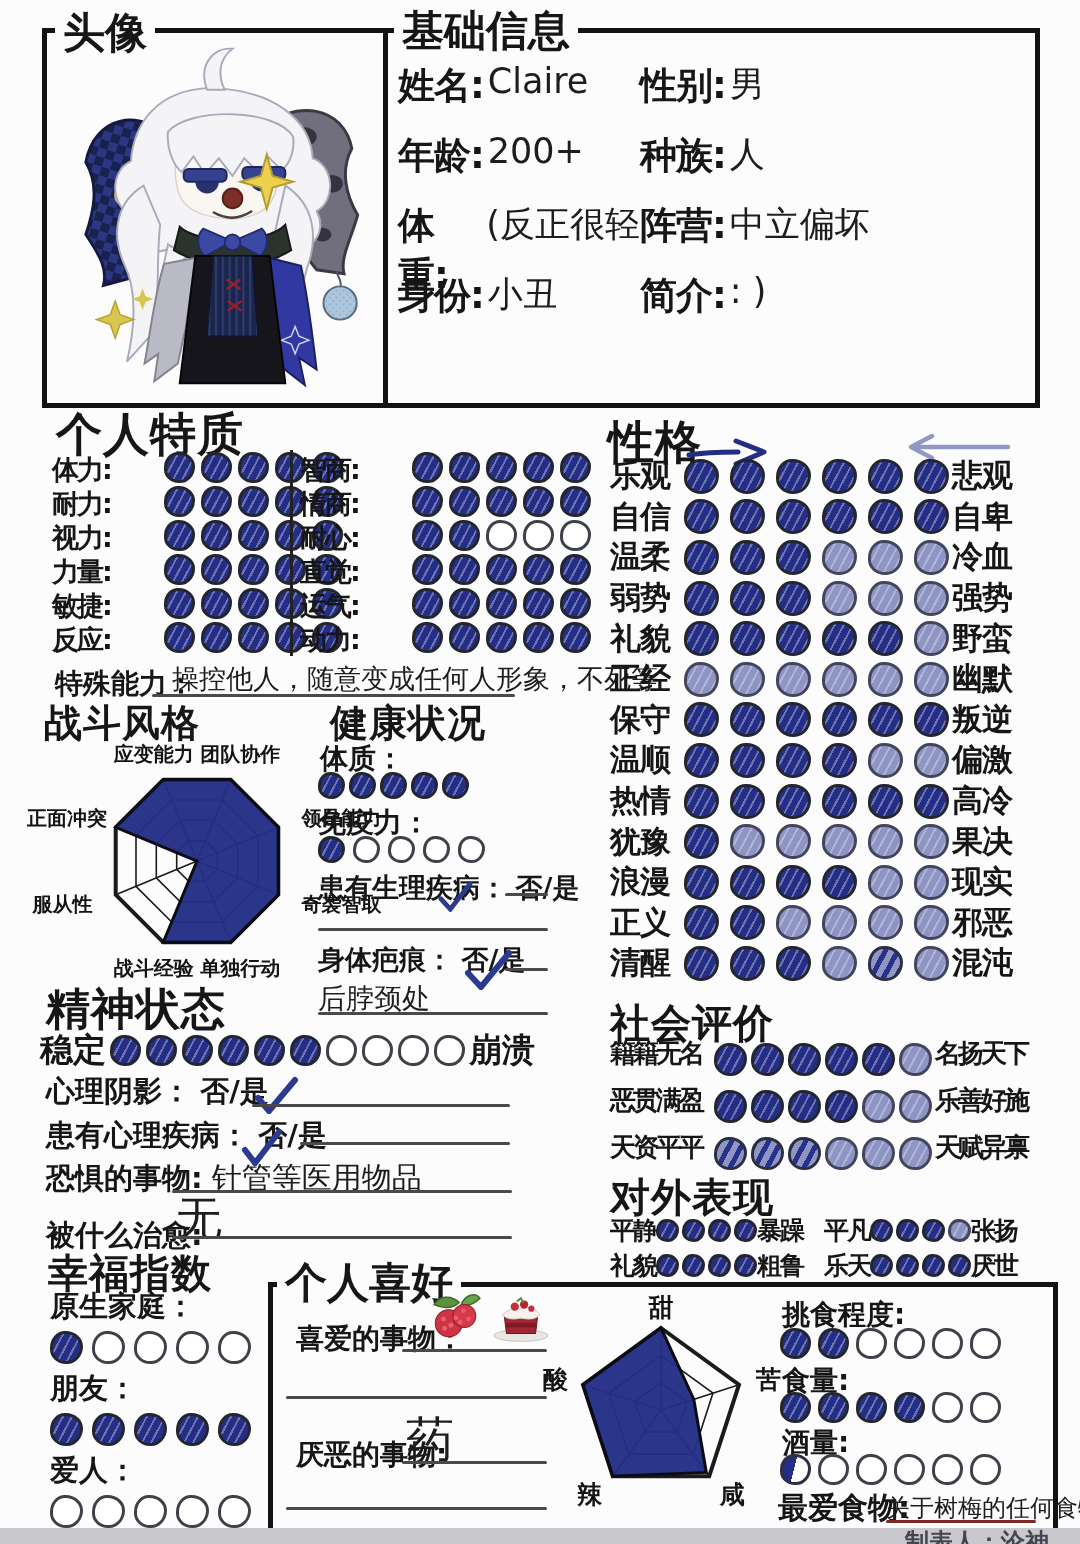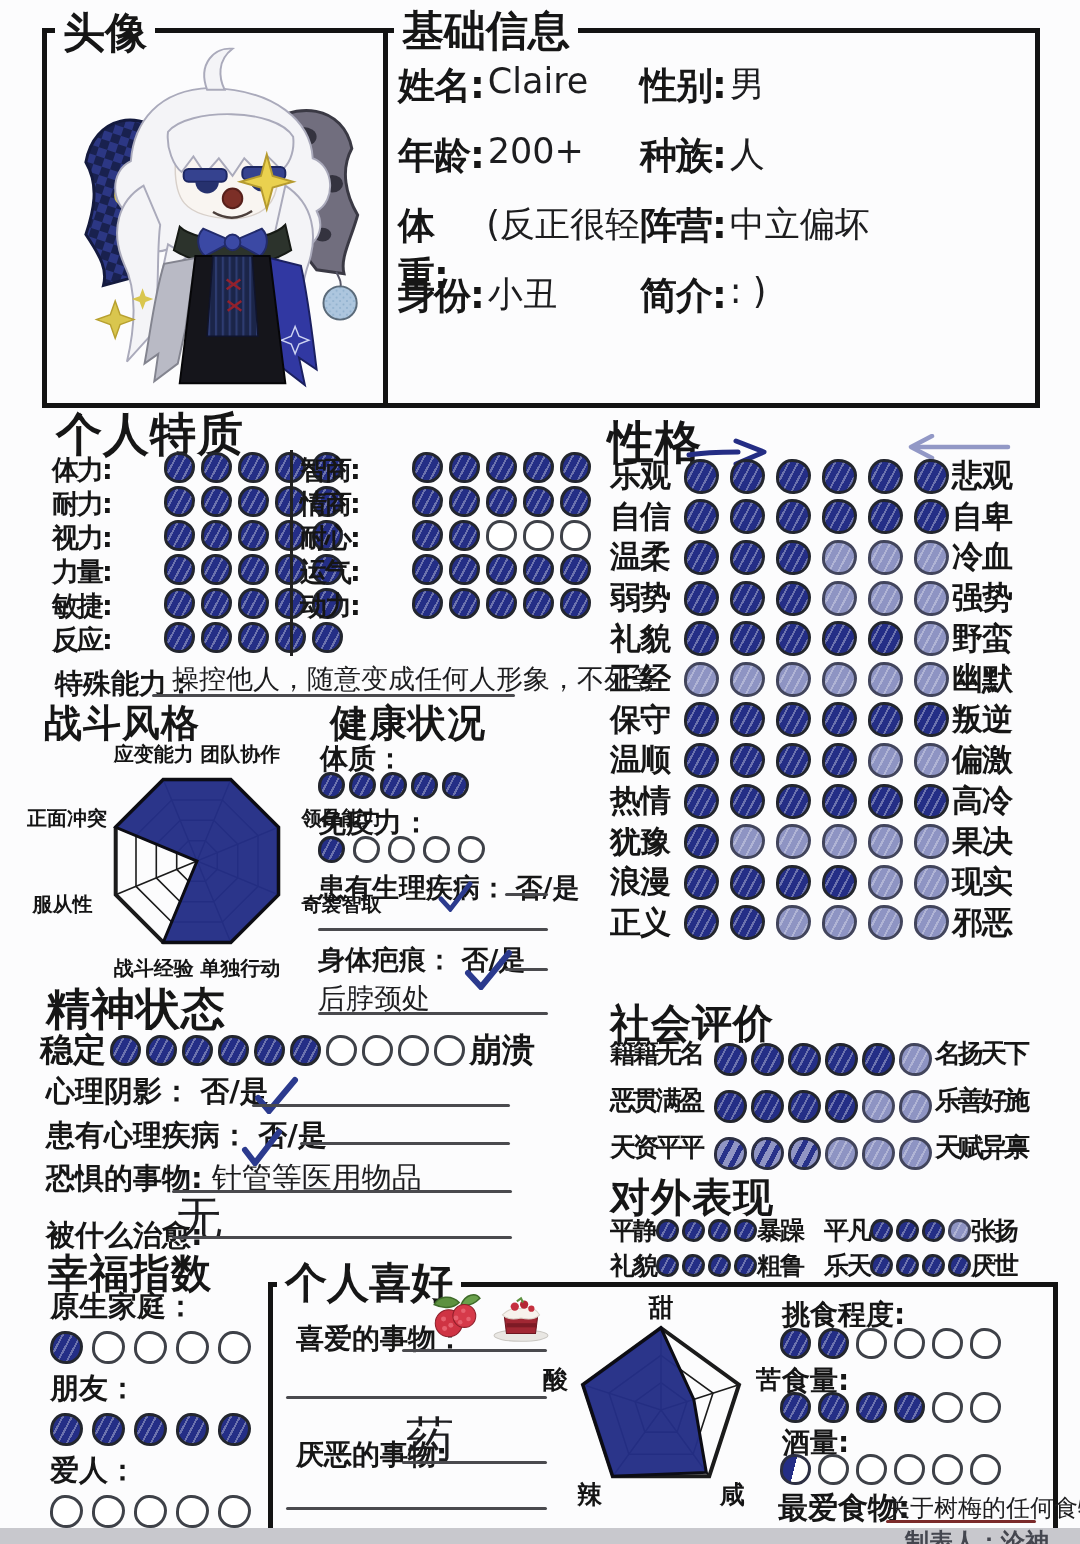--- a/index.html
+++ b/index.html
@@ -249,20 +249,30 @@
         <span class="tlbl lbl">耐心:</span>
         <span class="dots" style="--ds: 31px; gap: 6px;">
           <span class="dot d"></span>
           <span class="dot d"></span>
           <span class="dot e"></span>
           <span class="dot e"></span>
           <span class="dot e"></span>
         </span>
       </div>
       <div class="trow">
+        <span class="tlbl lbl">直觉:</span>
+        <span class="dots" style="--ds: 31px; gap: 6px;">
+          <span class="dot d"></span>
+          <span class="dot d"></span>
+          <span class="dot d"></span>
+          <span class="dot d"></span>
+          <span class="dot d"></span>
+        </span>
+      </div>
+      <div class="trow">
         <span class="tlbl lbl">运气:</span>
         <span class="dots" style="--ds: 31px; gap: 6px;">
           <span class="dot d"></span>
           <span class="dot d"></span>
           <span class="dot d"></span>
           <span class="dot d"></span>
           <span class="dot d"></span>
         </span>
       </div>
       <div class="trow">
@@ -427,20 +437,32 @@
         <span class="pl lbl">正义</span>
         <span class="dots" style="--ds: 35px; gap: 11px;">
           <span class="dot d"></span>
           <span class="dot d"></span>
           <span class="dot l"></span>
           <span class="dot l"></span>
           <span class="dot l"></span>
           <span class="dot l"></span>
         </span>
         <span class="pr lbl">邪恶</span>
+      </div>
+      <div class="prow">
+        <span class="pl lbl">清醒</span>
+        <span class="dots" style="--ds: 35px; gap: 11px;">
+          <span class="dot d"></span>
+          <span class="dot d"></span>
+          <span class="dot d"></span>
+          <span class="dot l"></span>
+          <span class="dot m"></span>
+          <span class="dot l"></span>
+        </span>
+        <span class="pr lbl">混沌</span>
       </div>
     </div>
 
   <div class="sec-title" style="left:44px;top:698px;font-size:38px;">战斗风格</div>
   <svg id="combat-svg" class="abs" style="left:25px;top:733px;" width="380" height="265" viewBox="0 0 380 265">
       <polygon points="163.6,107.7 180.4,107.7 192.3,119.6 192.3,136.4 180.4,148.3 163.6,148.3 151.7,136.4 151.7,119.6" fill="none" stroke="#1b1b1b" stroke-width="1.6"></polygon>
       <polygon points="155.2,87.3 188.8,87.3 212.7,111.2 212.7,144.8 188.8,168.7 155.2,168.7 131.3,144.8 131.3,111.2" fill="none" stroke="#1b1b1b" stroke-width="1.6"></polygon>
       <polygon points="146.7,67.0 197.3,67.0 233.0,102.7 233.0,153.3 197.3,189.0 146.7,189.0 111.0,153.3 111.0,102.7" fill="none" stroke="#1b1b1b" stroke-width="1.6"></polygon>
       <polygon points="138.3,46.7 205.7,46.7 253.3,94.3 253.3,161.7 205.7,209.3 138.3,209.3 90.7,161.7 90.7,94.3" fill="none" stroke="#1b1b1b" stroke-width="4"></polygon>
       <line x1="172" y1="128" x2="138.3238579518721" y2="46.69860113900677" stroke="#1b1b1b" stroke-width="1.6"></line>

